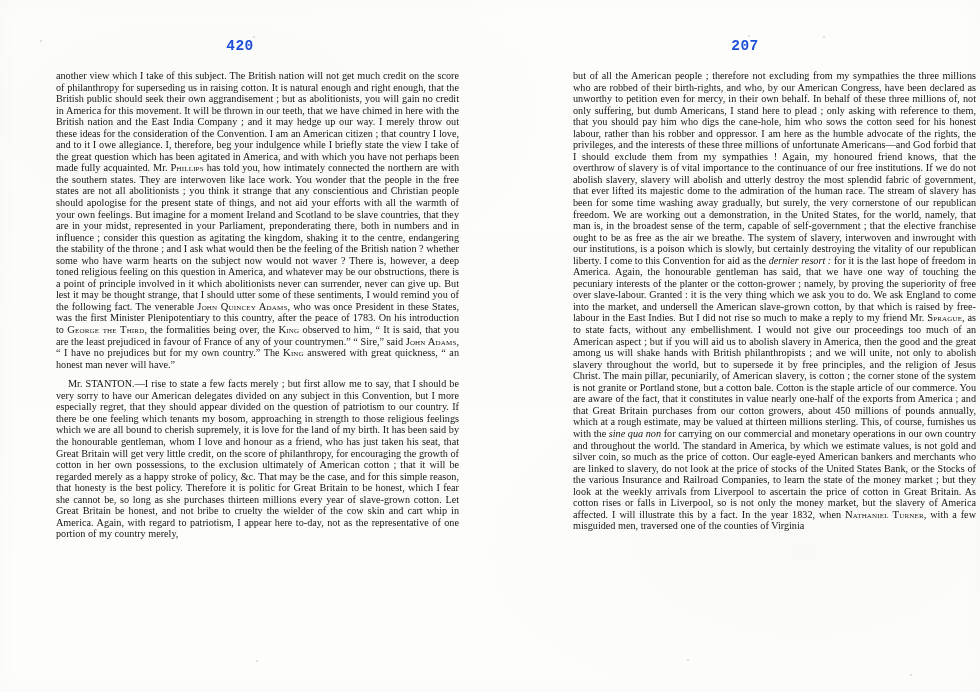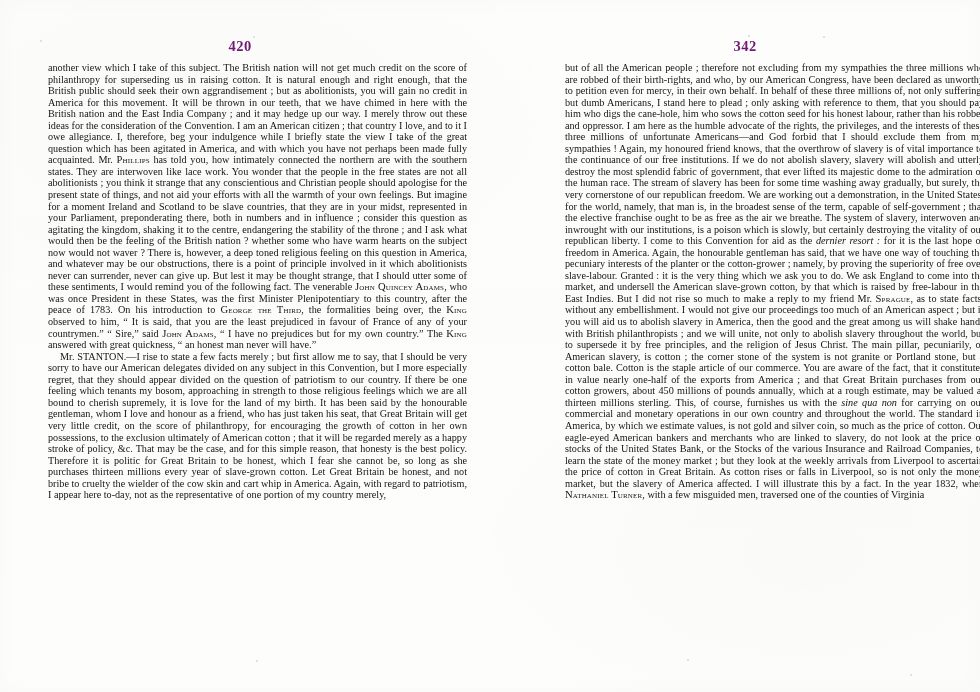--- a/index.html
+++ b/index.html
@@ -35,42 +35,43 @@
     pointer-events: none;
   }
 
   
   .folio {
     position: absolute;
     top: 38px;
     font-size: 14.5px;
     font-weight: 700;
     letter-spacing: 0.5px;
-    color: #701a75;
+    color: #1d4ed8;
     text-align: center;
+    font-family: Liberation Mono, monospace;
   }
   .folio-left  { left: 180px; width: 120px; }
   .folio-right { left: 685px; width: 120px; }
 
   
   .columns {
     position: absolute;
     top: 62px;
     left: 0;
     width: 980px;
   }
   .col {
     position: absolute;
     top: 0;
   }
   .col-left  { left: 48px;  width: 419px; }
   .col-right { left: 565px; width: 419px; }
 
   .col p {
-    margin: 0;
+    margin: 8px;
     text-align: justify;
     text-justify: inter-word;
     font-size: 10.2px;
     line-height: 11.55px;
     color: #141414;
     text-indent: 0;
     -webkit-font-smoothing: none;
   }
   .col p.indent {
     text-indent: 12px;
@@ -104,21 +105,21 @@
     pointer-events: none;
   }
 </style>
 </head>
 <body>
 
 <div class="scan">
   <div class="paper-tone"></div>
 
   <div class="folio folio-left">420</div>
-  <div class="folio folio-right">342</div>
+  <div class="folio folio-right">207</div>
 
   <div class="columns">
     <div class="col col-left" id="col-left">
         <p>another view which I take of this subject.  The British nation will not get much credit on the score of philanthropy for superseding us in raising cotton. It is natural enough and right enough, that the British public should seek their own aggrandisement ; but as abolitionists, you will gain no credit in America for this movement.  It will be thrown in our teeth, that we have chimed in here with the British nation and the East India Company ; and it may hedge up our way.  I merely throw out these ideas for the consideration of the Convention.  I am an American citizen ; that country I love, and to it I owe allegiance.  I, therefore, beg your indulgence while I briefly state the view I take of the great question which has been agitated in America, and with which you have not perhaps been made fully acquainted.  Mr. <span class="sc">Phillips</span> has told you, how intimately connected the northern are with the southern states.  They are interwoven like lace work.  You wonder that the people in the free states are not all abolitionists ; you think it strange that any conscientious and Christian people should apologise for the present state of things, and not aid your efforts with all the warmth of your own feelings. But imagine for a moment Ireland and Scotland to be slave countries, that they are in your midst, represented in your Parliament, preponderating there, both in numbers and in influence ; consider this question as agitating the kingdom, shaking it to the centre, endangering the stability of the throne ; and I ask what would then be the feeling of the British nation ? whether some who have warm hearts on the subject now would not waver ?  There is, however, a deep toned religious feeling on this question in America, and whatever may be our obstructions, there is a point of principle involved in it which abolitionists never can surrender, never can give up.  But lest it may be thought strange, that I should utter some of these sentiments, I would remind you of the following fact.  The venerable <span class="sc">John Quincey Adams</span>, who was once President in these States, was the first Minister Plenipotentiary to this country, after the peace of 1783.  On his introduction to <span class="sc">George the Third</span>, the formalities being over, the <span class="sc">King</span> observed to him, “ It is said, that you are the least prejudiced in favour of France of any of your countrymen.” “ Sire,” said <span class="sc">John Adams</span>, “ I have no prejudices but for my own country.” The <span class="sc">King</span> answered with great quickness, “ an honest man never will have.”</p>
         <p class="indent">Mr. STANTON.—I rise to state a few facts merely ; but first allow me to say, that I should be very sorry to have our American delegates divided on any subject in this Convention, but I more especially regret, that they should appear divided on the question of patriotism to our country.  If there be one feeling which tenants my bosom, approaching in strength to those religious feelings which we are all bound to cherish supremely, it is love for the land of my birth.  It has been said by the honourable gentleman, whom I love and honour as a friend, who has just taken his seat, that Great Britain will get very little credit, on the score of philanthropy, for encouraging the growth of cotton in her own possessions, to the exclusion ultimately of American cotton ; that it will be regarded merely as a happy stroke of policy, &amp;c.  That may be the case, and for this simple reason, that honesty is the best policy.  Therefore it is politic for Great Britain to be honest, which I fear she cannot be, so long as she purchases thirteen millions every year of slave-grown cotton. Let Great Britain be honest, and not bribe to cruelty the wielder of the cow skin and cart whip in America.  Again, with regard to patriotism, I appear here to-day, not as the representative of one portion of my country merely,</p>
       </div>
     <div class="col col-right" id="col-right">
         <p>but of all the American people ;  therefore not excluding from my sympathies the three millions who are robbed of their birth-rights, and who, by our American Congress, have been declared as unworthy to petition even for mercy, in their own behalf.   In behalf of these three millions of, not only suffering, but dumb Americans, I stand here to plead ; only asking with reference to them, that you should pay him who digs the cane-hole, him who sows the cotton seed for his honest labour, rather than his robber and oppressor.  I am here as the humble advocate of the rights, the privileges, and the interests of these three millions of unfortunate Americans—and God forbid that I should exclude them from my sympathies !  Again, my honoured friend knows, that the overthrow of slavery is of vital importance to the continuance of our free institutions.  If we do not abolish slavery, slavery will abolish and utterly destroy the most splendid fabric of government, that ever lifted its majestic dome to the admiration of the human race.  The stream of slavery has been for some time washing away gradually, but surely, the very cornerstone of our republican freedom.  We are working out a demonstration, in the United States, for the world, namely, that man is, in the broadest sense of the term, capable of self-government ; that the elective franchise ought to be as free as the air we breathe.  The system of slavery, interwoven and inwrought with our institutions, is a poison which is slowly, but certainly destroying the vitality of our republican liberty.  I come to this Convention for aid as the <span class="it">dernier resort :</span> for it is the last hope of freedom in America. Again, the honourable gentleman has said, that we have one way of touching the pecuniary interests of the planter or the cotton-grower ; namely, by proving the superiority of free over slave-labour. Granted : it is the very thing which we ask you to do.  We ask England to come into the market, and undersell the American slave-grown cotton, by that which is raised by free-labour in the East Indies.  But I did not rise so much to make a reply to my friend Mr. <span class="sc">Sprague</span>, as to state facts, without any embellishment.  I would not give our proceedings too much of an American aspect ; but if you will aid us to abolish slavery in America, then the good and the great among us will shake hands with British philanthropists ; and we will unite, not only to abolish slavery throughout the world, but to supersede it by free principles, and the religion of Jesus Christ.  The main pillar, pecuniarily, of American slavery, is cotton ; the corner stone of the system is not granite or Portland stone, but a cotton bale.  Cotton is the staple article of our commerce.  You are aware of the fact, that it constitutes in value nearly one-half of the exports from America ; and that Great Britain purchases from our cotton growers, about 450 millions of pounds annually, which at a rough estimate, may be valued at thirteen millions sterling.  This, of course, furnishes us with the <span class="it">sine qua non</span> for carrying on our commercial and monetary operations in our own country and throughout the world.  The standard in America, by which we estimate values, is not gold and silver coin, so much as the price of cotton.  Our eagle-eyed American bankers and merchants who are linked to slavery, do not look at the price of stocks of the United States Bank, or the Stocks of the various Insurance and Railroad Companies, to learn the state of the money market ; but they look at the weekly arrivals from Liverpool to ascertain the price of cotton in Great Britain.  As cotton rises or falls in Liverpool, so is not only the money market, but the slavery of America affected.  I will illustrate this by a fact.  In the year 1832, when <span class="sc">Nathaniel Turner</span>, with a few misguided men, traversed one of the counties of Virginia</p>
       </div>
   </div>

